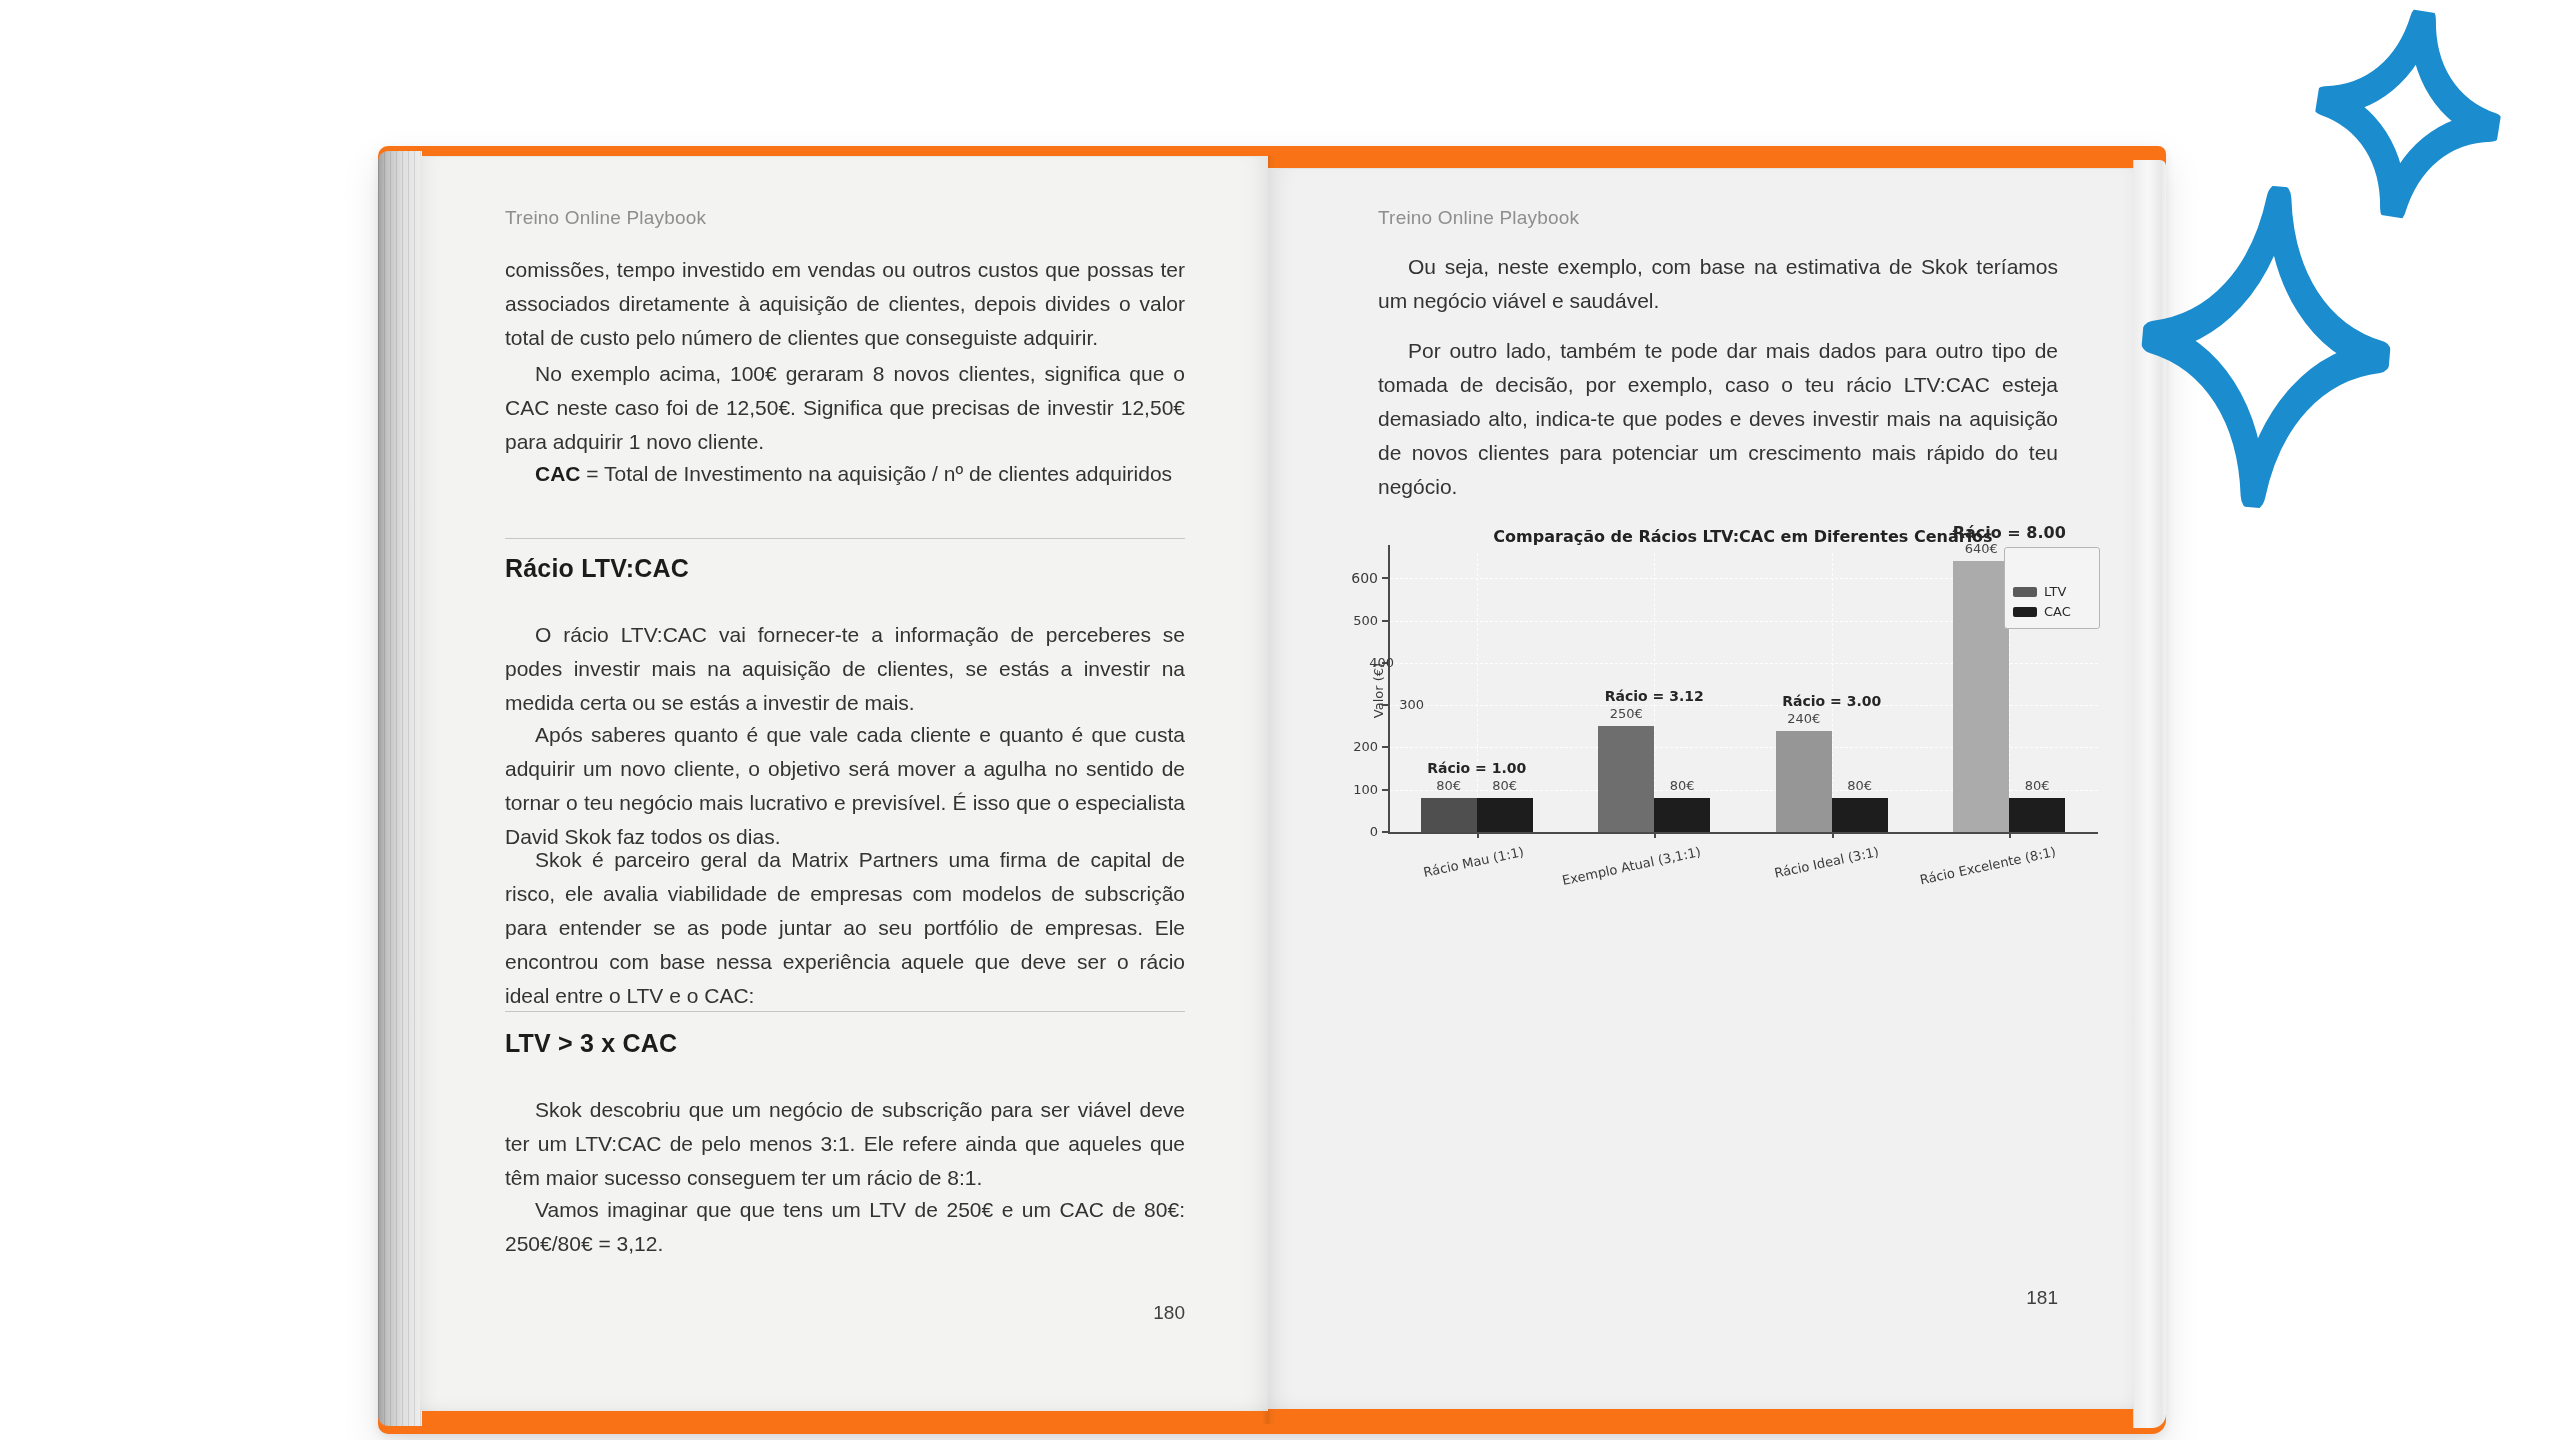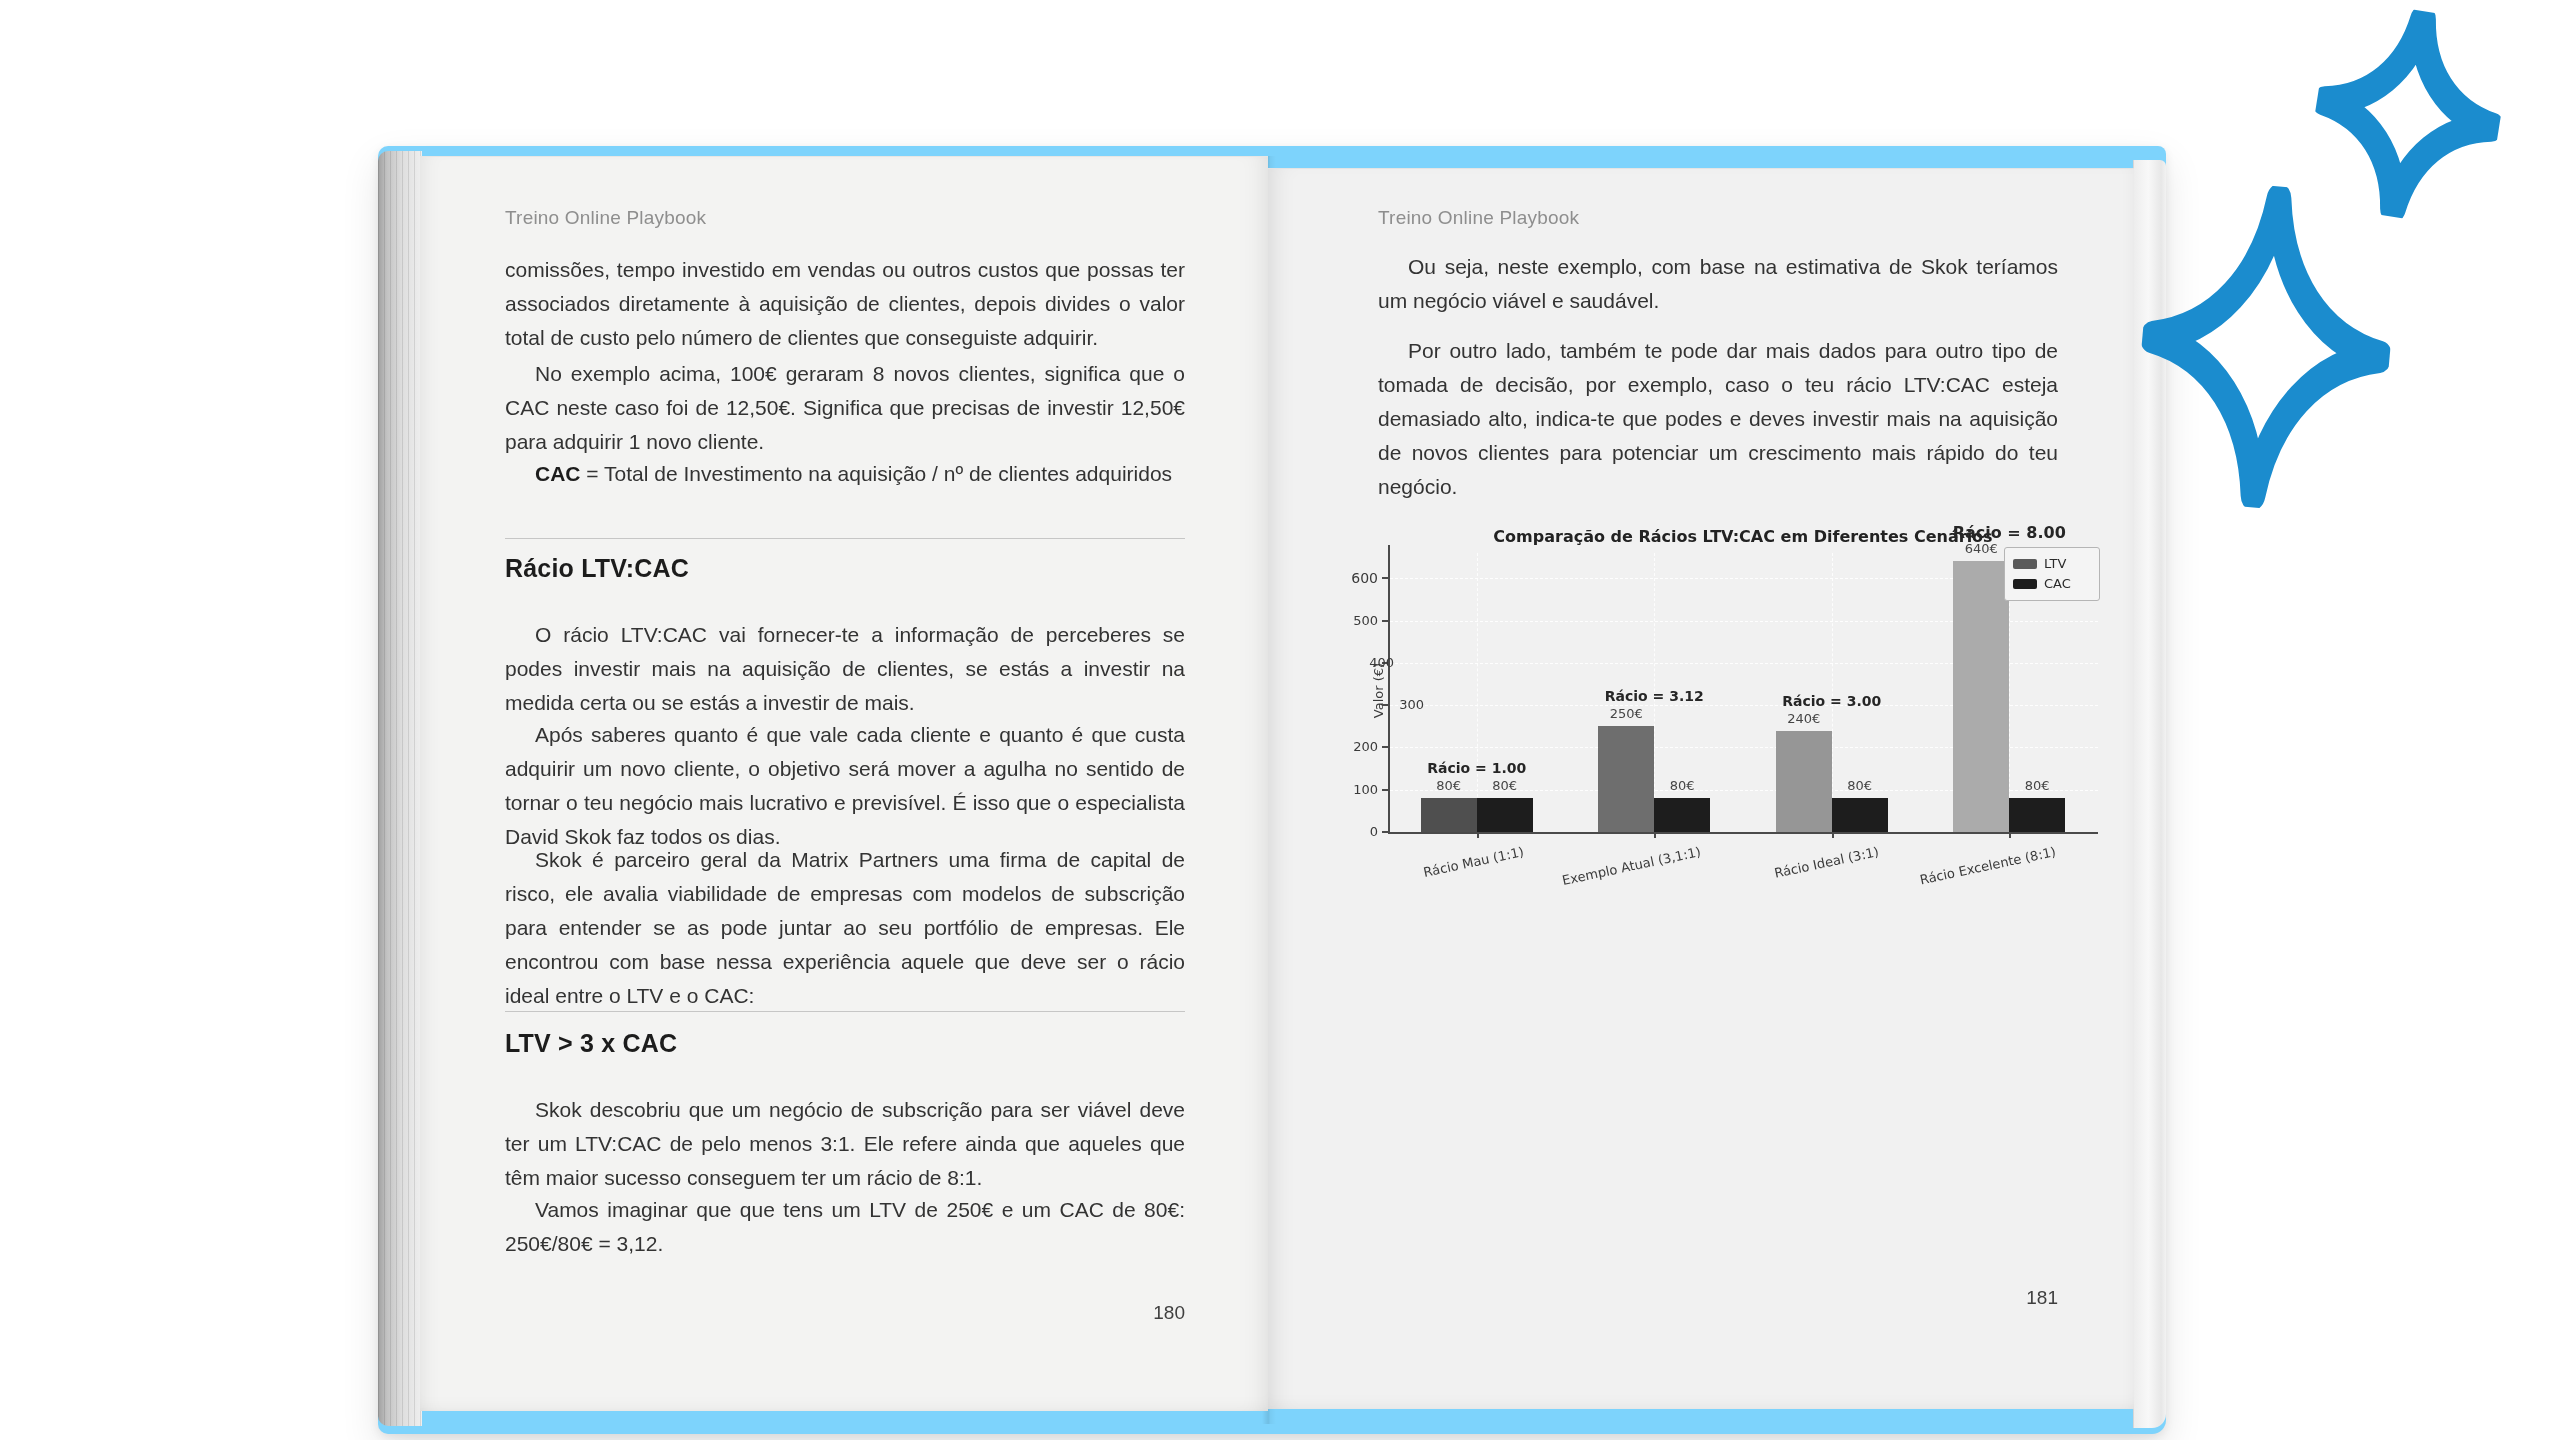--- a/index.html
+++ b/index.html
@@ -1,19 +1,19 @@
 <!DOCTYPE html>
 <html><head>
 <meta charset="utf-8">
 <style>
   html,body{margin:0;padding:0;background:#ffffff;}
   .viewport{position:relative;width:2560px;height:1440px;background:#ffffff;overflow:hidden;
             font-family:"Liberation Sans",sans-serif;}
   
-  .book{position:absolute;left:378px;top:146px;width:1788px;height:1288px;background:#7dd3fc;
+  .book{position:absolute;left:378px;top:146px;width:1788px;height:1288px;background:#f97316;
         border-radius:10px 8px 14px 10px;
         box-shadow:0 16px 38px rgba(0,0,0,0.10), 0 3px 10px rgba(0,0,0,0.08);}
   .book-left-edge{position:absolute;left:0;top:5px;bottom:8px;width:44px;border-radius:10px 0 0 10px;
         background:linear-gradient(90deg,#9f9f9f 0%,#c2c2c2 20%,#dedede 55%,#efefef 100%);}
   .book-left-edge:after{content:"";position:absolute;inset:0;border-radius:10px 0 0 10px;
         background:repeating-linear-gradient(90deg,rgba(0,0,0,0.10) 0 1px,rgba(255,255,255,0) 1px 6px);}
   .book-right-edge{position:absolute;right:0;top:14px;bottom:6px;width:32px;border-radius:0 6px 14px 0;
         border-left:1px solid #d6d6d6;
         background:linear-gradient(90deg,#ededed 0%,#f8f8f8 45%,#e7e7e7 85%,#f2f2f2 100%);}
   .spine{position:absolute;left:884px;top:10px;bottom:10px;width:14px;
@@ -145,21 +145,21 @@
           <div style="position: absolute; left: 483.75px; top: 307px; width: 2px; height: 6px; background: rgb(74, 74, 74);"></div>
           <div style="position: absolute; left: 328.75px; top: 319px; width: 200px; text-align: right; font-size: 13px; color: rgb(58, 58, 58); transform: rotate(-12deg); transform-origin: 100% 0px;">Rácio Ideal (3:1)</div>
           <div style="position: absolute; left: 605.25px; top: 36.4545px; width: 56px; height: 270.545px; background: rgb(171, 171, 171);"></div>
           <div style="position: absolute; left: 661.25px; top: 273.182px; width: 56px; height: 33.8182px; background: rgb(29, 29, 29);"></div>
           <div style="position: absolute; left: 585.25px; top: 16.4545px; width: 96px; text-align: center; font-size: 13px; color: rgb(69, 69, 69);">640€</div>
           <div style="position: absolute; left: 641.25px; top: 253.182px; width: 96px; text-align: center; font-size: 13px; color: rgb(69, 69, 69);">80€</div>
           <div style="position: absolute; left: 571.25px; top: -1.54545px; width: 180px; text-align: center; font-size: 16px; font-weight: bold; color: rgb(38, 38, 38);">Rácio = 8.00</div>
           <div style="position: absolute; left: 661.25px; top: 307px; width: 2px; height: 6px; background: rgb(74, 74, 74);"></div>
           <div style="position: absolute; left: 506.25px; top: 319px; width: 200px; text-align: right; font-size: 13px; color: rgb(58, 58, 58); transform: rotate(-12deg); transform-origin: 100% 0px;">Rácio Excelente (8:1)</div>
           <div style="position: absolute; left: 656px; top: 22px; width: 78px; background: rgb(244, 244, 244); border: 1px solid rgb(181, 181, 181); border-radius: 3px; padding: 6px 8px; font-size: 13px; color: rgb(42, 42, 42);">
-            <div style="display: flex; align-items: center; gap: 7px; line-height: 20px;">
+            <div style="display: flex; align-items: center; gap: 7px; line-height: 20px; margin-top: 28px;">
               <span style="display: inline-block; width: 24px; height: 10px; border-radius: 2px; background: rgb(90, 90, 90);"></span>
               <span>LTV</span>
             </div>
             <div style="display: flex; align-items: center; gap: 7px; line-height: 20px;">
               <span style="display: inline-block; width: 24px; height: 10px; border-radius: 2px; background: rgb(29, 29, 29);"></span>
               <span>CAC</span>
             </div>
           </div>
         </div>
 

